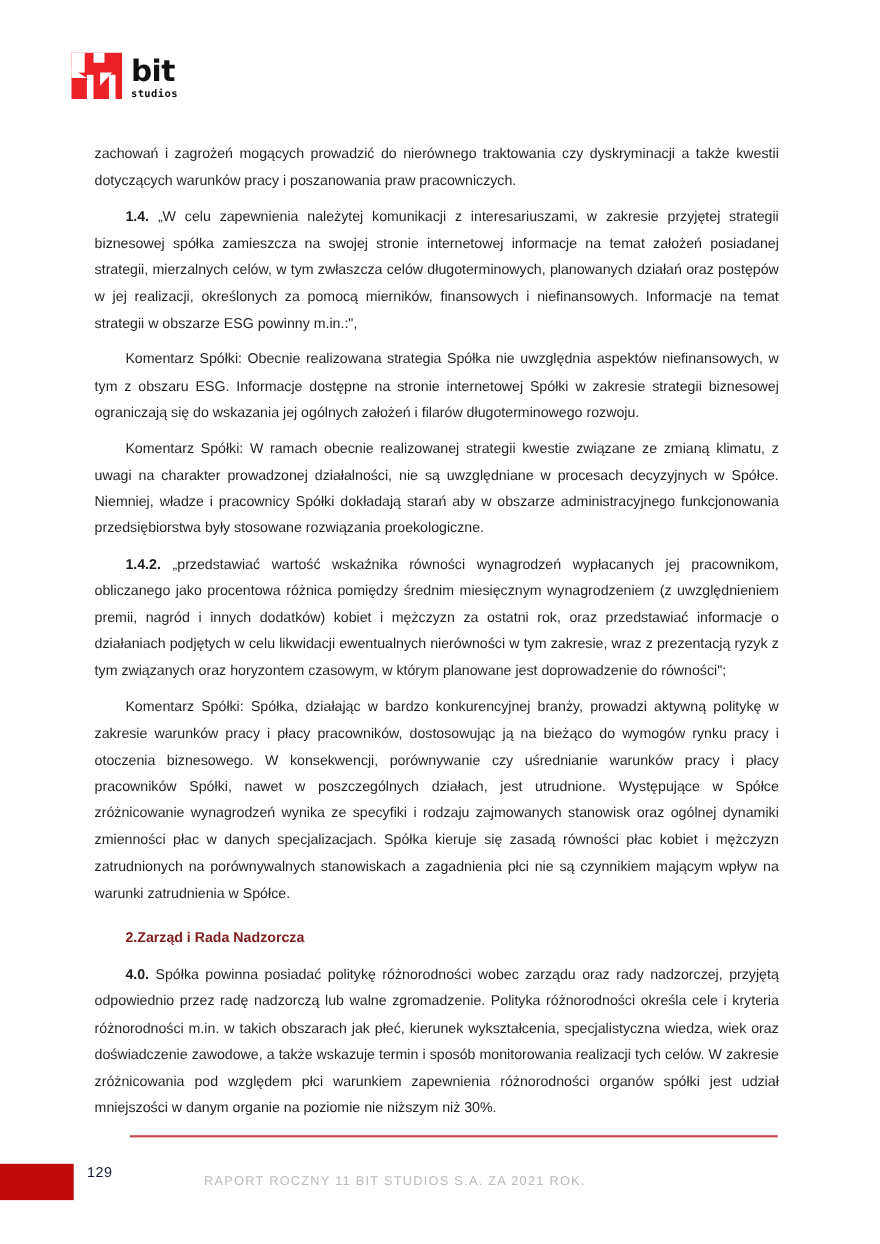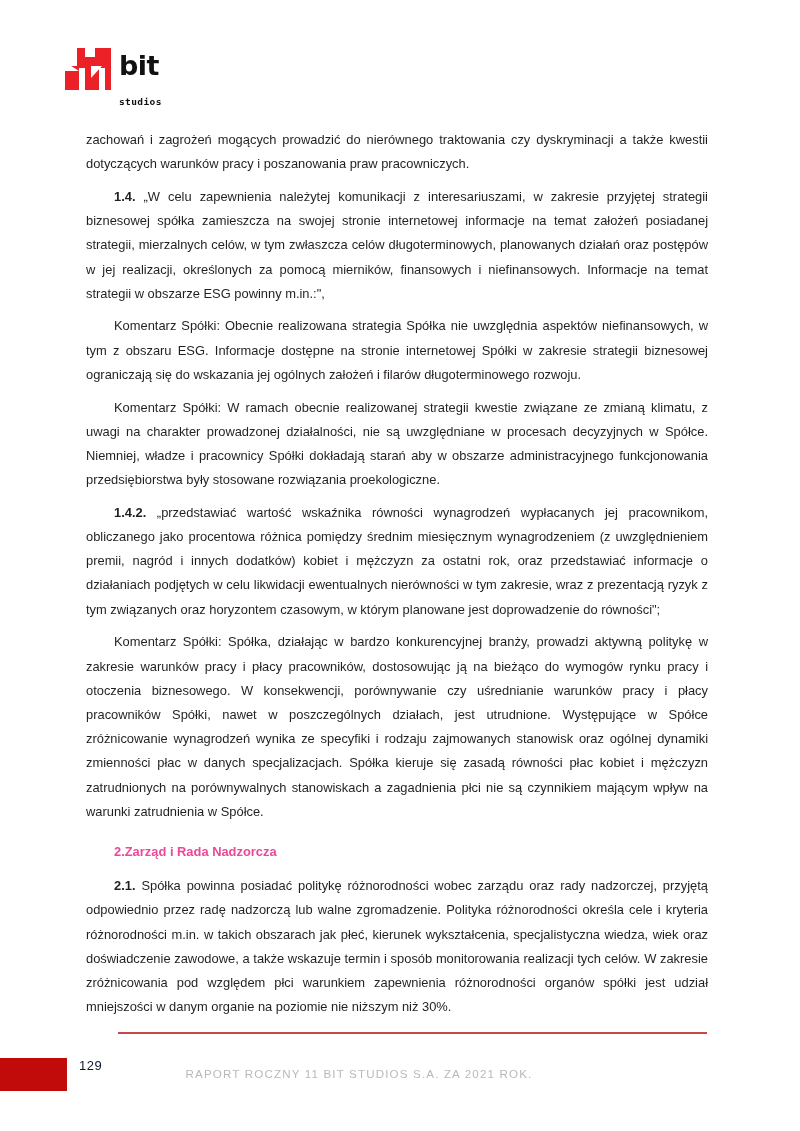--- a/index.html
+++ b/index.html
@@ -77,21 +77,21 @@
     color: #111111;
     display: block;
   }
   .logo-sub {
     font-family: "DejaVu Sans Mono", monospace;
     font-weight: 700;
     font-size: 9.5px;
     letter-spacing: 0.4px;
     color: #111111;
     display: block;
-    margin-top: 18px;
+    margin-top: 2px;
   }
 
   
   .content {
     position: absolute;
     left: 86px;
     top: 128px;
     width: 622px;
   }
   .para {
@@ -105,21 +105,21 @@
   }
   .para.indent { text-indent: 28px; }
   .para .num {
     font-weight: 700;
   }
   .heading {
     margin: 16px 0 10px 28px;
     font-size: 12.9px;
     line-height: 24.2px;
     font-weight: 700;
-    color: #ec4899;
+    color: #7f1d1d;
   }
   .para.tight-top { margin-top: 0; }
 
   
   .footer-rule {
     position: absolute;
     left: 118px;
     top: 1032px;
     width: 589px;
     height: 2px;
@@ -199,21 +199,21 @@
       <span>„przedstawiać wartość wskaźnika równości wynagrodzeń wypłacanych jej pracownikom, obliczanego jako procentowa różnica pomiędzy średnim miesięcznym wynagrodzeniem (z uwzględnieniem premii, nagród i innych dodatków) kobiet i mężczyzn za ostatni rok, oraz przedstawiać informacje o działaniach podjętych w celu likwidacji ewentualnych nierówności w tym zakresie, wraz z prezentacją ryzyk z tym związanych oraz horyzontem czasowym, w którym planowane jest doprowadzenie do równości";</span>
     </p>
 
     <p class="para indent">
       <span>Komentarz Spółki: Spółka, działając w bardzo konkurencyjnej branży, prowadzi aktywną politykę w zakresie warunków pracy i płacy pracowników, dostosowując ją na bieżąco do wymogów rynku pracy i otoczenia biznesowego. W konsekwencji, porównywanie czy uśrednianie warunków pracy i płacy pracowników Spółki, nawet w poszczególnych działach, jest utrudnione. Występujące w Spółce zróżnicowanie wynagrodzeń wynika ze specyfiki i rodzaju zajmowanych stanowisk oraz ogólnej dynamiki zmienności płac w danych specjalizacjach. Spółka kieruje się zasadą równości płac kobiet i mężczyzn zatrudnionych na porównywalnych stanowiskach a zagadnienia płci nie są czynnikiem mającym wpływ na warunki zatrudnienia w Spółce.</span>
     </p>
 
     <h2 class="heading">2.Zarząd i Rada Nadzorcza</h2>
 
     <p class="para indent tight-top">
-      <span class="num">2.1.</span>
+      <span class="num">4.0.</span>
       <span>Spółka powinna posiadać politykę różnorodności wobec zarządu oraz rady nadzorczej, przyjętą odpowiednio przez radę nadzorczą lub walne zgromadzenie. Polityka różnorodności określa cele i kryteria różnorodności m.in. w takich obszarach jak płeć, kierunek wykształcenia, specjalistyczna wiedza, wiek oraz doświadczenie zawodowe, a także wskazuje termin i sposób monitorowania realizacji tych celów. W zakresie zróżnicowania pod względem płci warunkiem zapewnienia różnorodności organów spółki jest udział mniejszości w danym organie na poziomie nie niższym niż 30%.</span>
     </p>
 
   </div>
 
   <div class="footer-rule"></div>
   <div class="footer-block"></div>
   <div class="footer-page">129</div>
   <div class="footer-center">RAPORT ROCZNY 11 BIT STUDIOS S.A. ZA 2021 ROK.</div>
 

